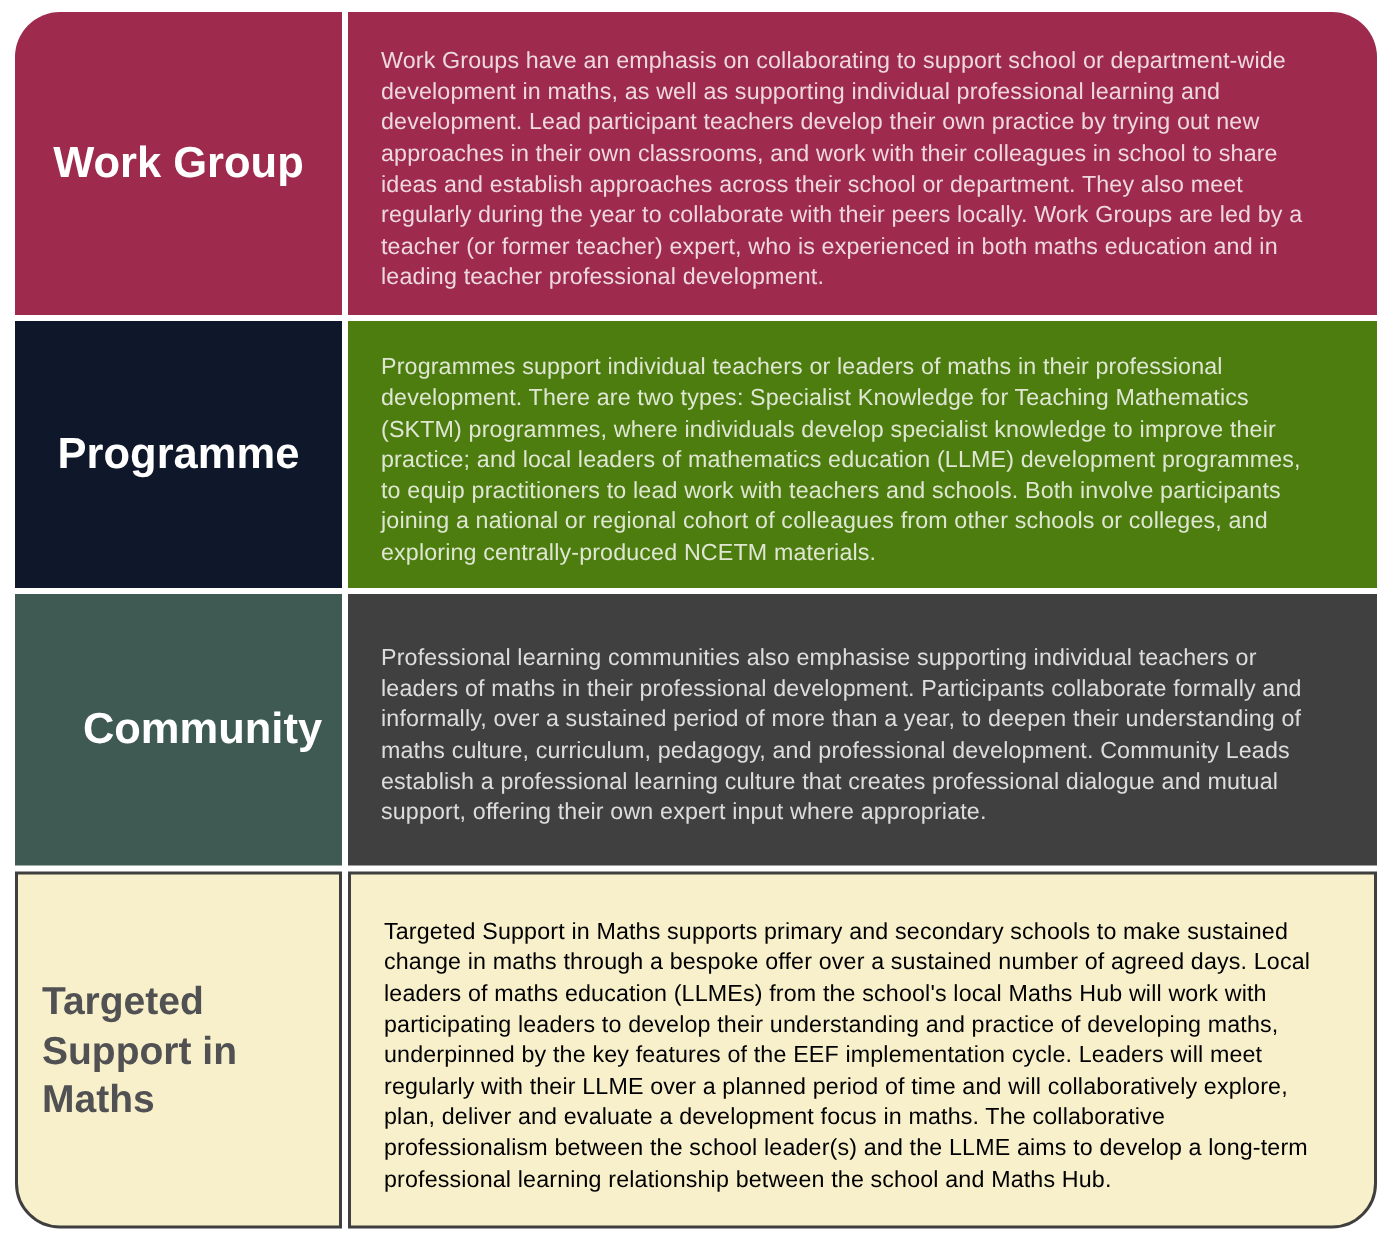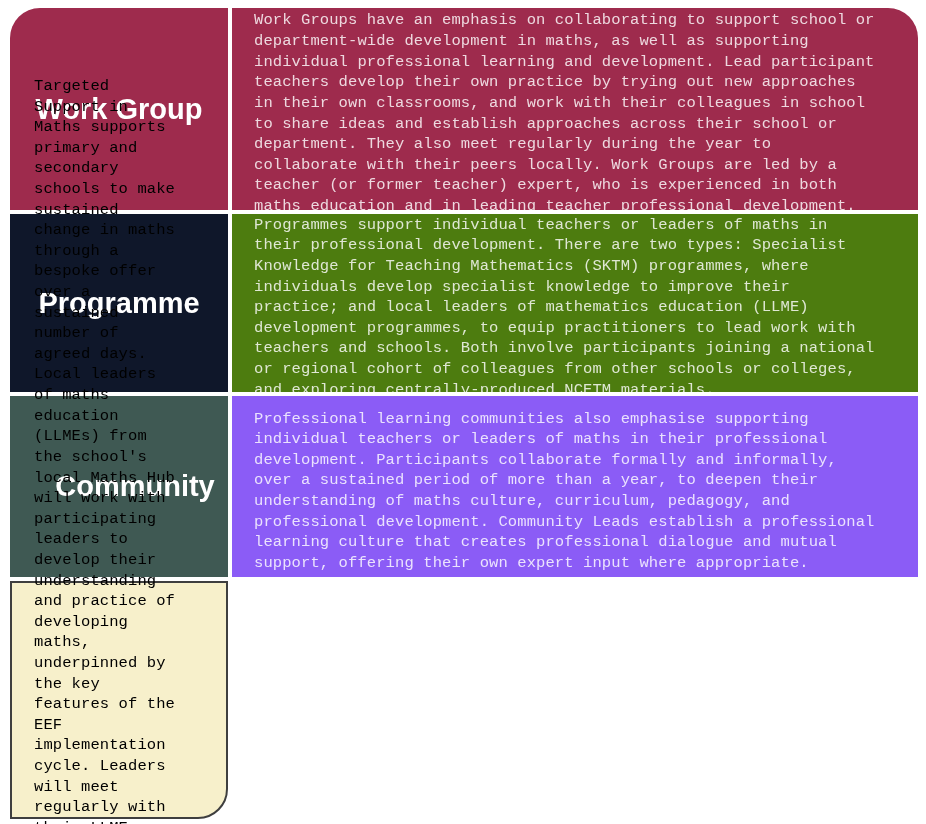--- a/index.html
+++ b/index.html
@@ -33,21 +33,20 @@
   .label-cell {
     justify-content: center;
     font-weight: 700;
     color: #ffffff;
     font-size: 29px;
     line-height: 1.18;
     padding: 0 16px;
   }
   .desc-cell {
     padding: 14px 42px 5px 22px;
-    font-family: Liberation Mono, monospace;
   }
   .desc-cell p {
     margin: 0;
     font-size: 15.5px;
     line-height: 1.33;
     color: rgba(255,255,255,0.82);
     letter-spacing: 0.1px;
   }
   
   .r1.label-cell { border-top-left-radius: 30px; }
@@ -81,22 +80,25 @@
     <div class="cell label-cell r2" style="background-color: #0f172a;">
       <span>Programme</span>
     </div>
     <div class="cell desc-cell r2" style="background-color: #4d7c0f;">
       <p>Programmes support individual teachers or leaders of maths in their professional development. There are two types: Specialist Knowledge for Teaching Mathematics (SKTM) programmes, where individuals develop specialist knowledge to improve their practice; and local leaders of mathematics education (LLME) development programmes, to equip practitioners to lead work with teachers and schools. Both involve participants joining a national or regional cohort of colleagues from other schools or colleges, and exploring centrally-produced NCETM materials.</p>
     </div>
 
     <div class="cell label-cell r3" style="background-color: rgb(63, 89, 83); padding-left: 48px;">
       <span>Community</span>
     </div>
-    <div class="cell desc-cell r3" style="background-color: #8b5cf6;">
+    <div class="cell desc-cell r3" style="background-color: #404040;">
       <p>Professional learning communities also emphasise supporting individual teachers or leaders of maths in their professional development. Participants collaborate formally and informally, over a sustained period of more than a year, to deepen their understanding of maths culture, curriculum, pedagogy, and professional development.  Community Leads establish a professional learning culture that creates professional dialogue and mutual support, offering their own expert input where appropriate.</p>
     </div>
 
+    <div class="cell label-cell r4" style="background-color: rgb(247, 240, 203);">
+      <span>Targeted Support in Maths</span>
+    </div>
     <div class="cell desc-cell r4" style="background-color: rgb(247, 240, 203);">
       <p>Targeted Support in Maths supports primary and secondary schools to make sustained change in maths through a bespoke offer over a sustained number of agreed days. Local leaders of maths education (LLMEs) from the school's local Maths Hub will work with participating leaders to develop their understanding and practice of developing maths, underpinned by the key features of the EEF implementation cycle. Leaders will meet regularly with their LLME over a planned period of time and will collaboratively explore, plan, deliver and evaluate a development focus in maths. The collaborative professionalism between the school leader(s) and the LLME aims to develop a long-term professional learning relationship between the school and Maths Hub.</p>
     </div>
 
   </div>
 </div>
 
 </body></html>

